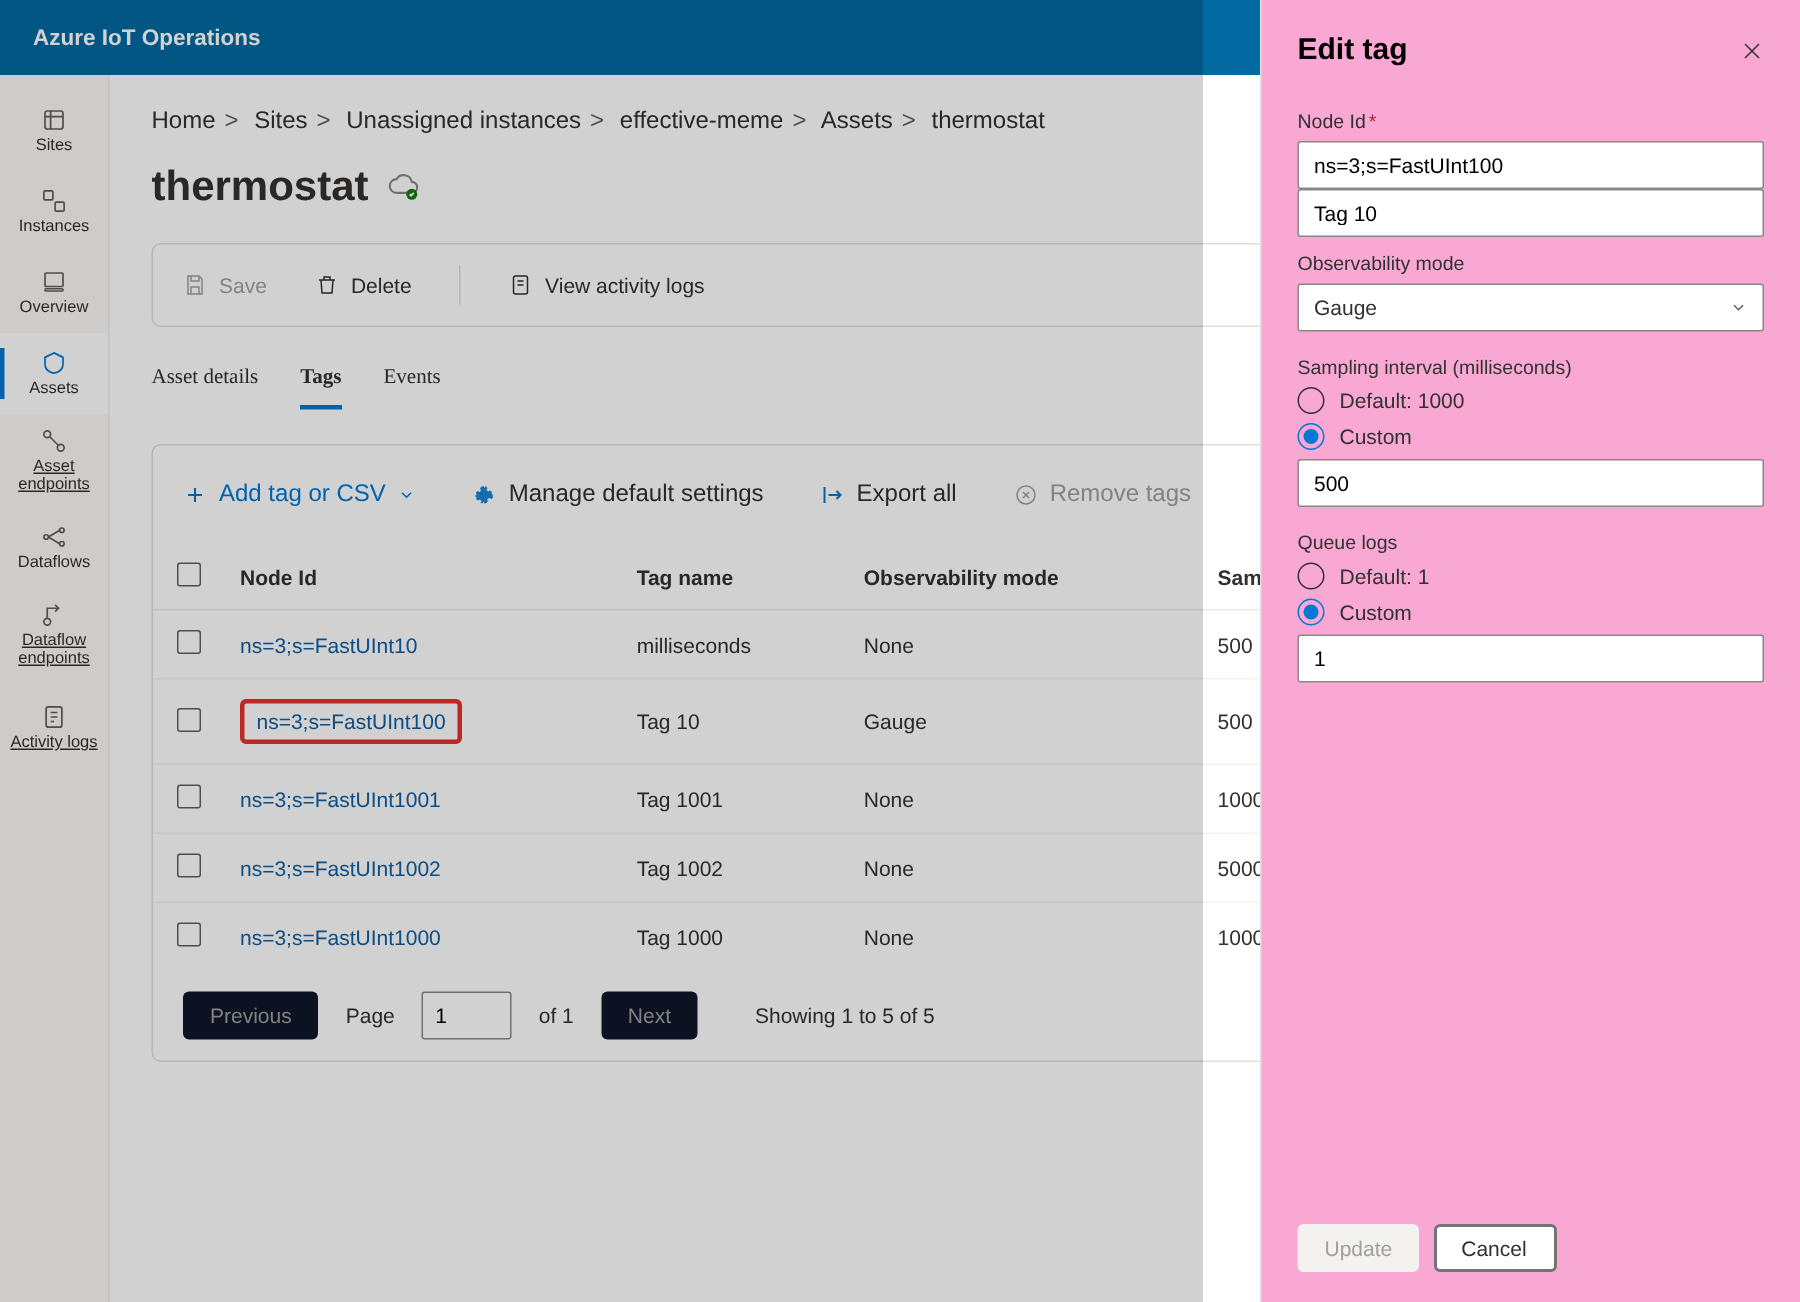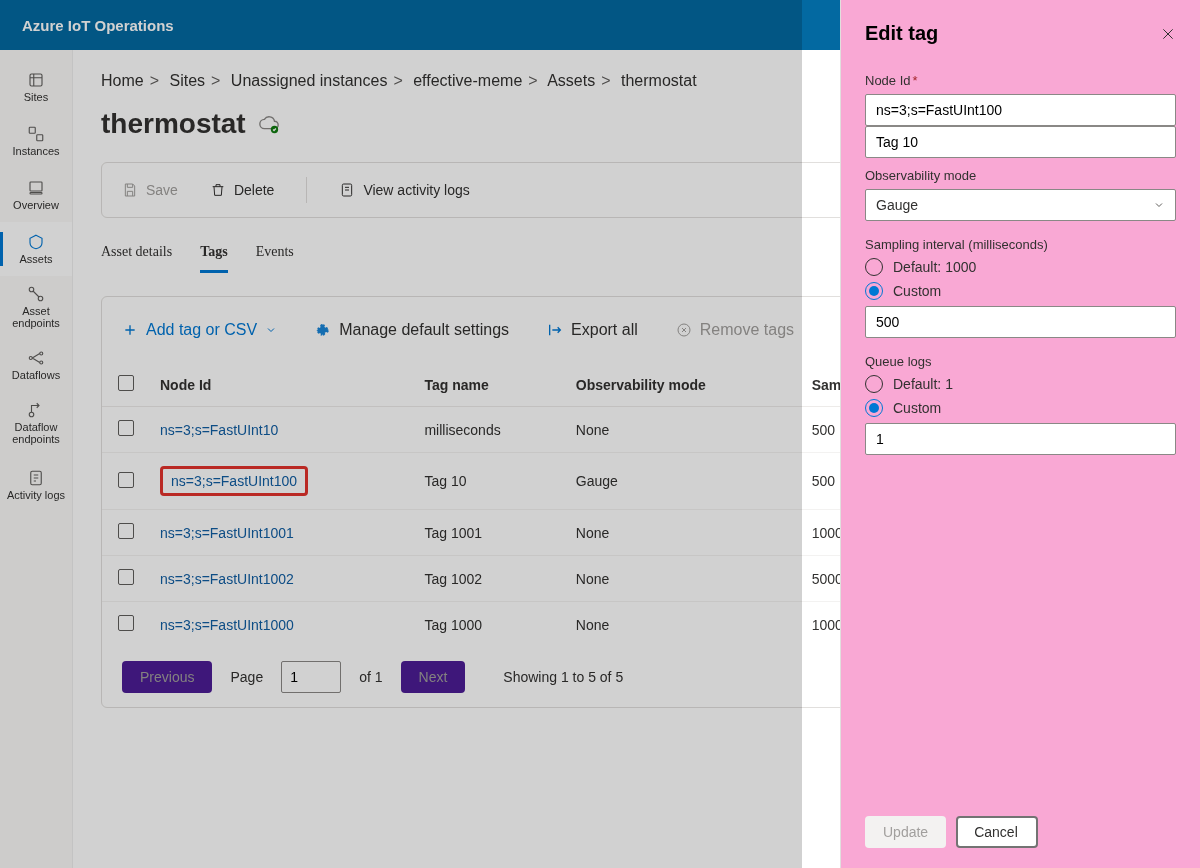--- a/index.html
+++ b/index.html
@@ -3,21 +3,21 @@
 <meta charset="utf-8">
 <style>
 * { box-sizing: border-box; margin: 0; padding: 0; font-family: "Segoe UI", -apple-system, sans-serif; }
 html, body { width: 1200px; height: 868px; overflow: hidden; background: #fff; }
 
 .app { display: flex; flex-direction: column; height: 868px; width: 1200px; position: relative; }
 .topbar { height: 50px; background: #0369a1; color: #fff; display: flex; align-items: center; padding: 0 22px; font-size: 15px; font-weight: 600; }
 .body { flex: 1; display: flex; min-height: 0; }
 .sidenav { width: 73px; background: #faf9f8; border-right: 1px solid #eee; display: flex; flex-direction: column; padding-top: 10px; }
 .nav-item { display: flex; flex-direction: column; align-items: center; justify-content: center; height: 54px; font-size: 11px; color: #323130; cursor: pointer; gap: 2px; position: relative; }
-.nav-item.two-line { height: 62px; }
+.nav-item.two-line { height: 62px; text-decoration: underline; }
 .nav-item .icon { width: 18px; height: 18px; display: flex; align-items: center; justify-content: center; }
 .nav-item.active { background: #fff; }
 .nav-item.active::before { content:""; position:absolute; left:0; top:10px; bottom:10px; width:3px; background:#0078d4; }
 .nav-label { line-height: 1.1; text-align:center; }
 
 .main { flex: 1; padding: 22px 28px; color: #323130; overflow: hidden; }
 .breadcrumb { font-size: 16px; color: #323130; margin-bottom: 18px; }
 .breadcrumb a { color: #323130; text-decoration: none; }
 .breadcrumb .sep { margin: 0 6px; color: #605e5c; }
 
@@ -44,21 +44,21 @@
 table { width: 100%; border-collapse: collapse; font-size: 14px; }
 th { text-align: left; font-weight: 600; padding: 12px 10px; border-bottom: 1px solid #edebe9; color:#323130; }
 th:first-child, td:first-child { width: 48px; text-align: center; }
 td { padding: 13px 10px; border-bottom: 1px solid #f3f2f1; color:#323130; }
 tr:last-child td { border-bottom: none; }
 .link { color: #115ea3; cursor: pointer; }
 .chk { width:16px; height:16px; border:1px solid #605e5c; border-radius:2px; display:inline-block; background:#fff; }
 .highlight-cell { border:3px solid #e3322c; border-radius:4px; padding:4px 8px; display:inline-block; }
 
 .pager { display:flex; align-items:center; gap:18px; padding: 14px 20px 0 20px; font-size:14px; color:#323130; }
-.pg-btn { background:#4c1d95; border:none; border-radius:4px; padding:8px 18px; font-size:14px; color:#a19f9d; cursor:default; }
+.pg-btn { background:#0f172a; border:none; border-radius:4px; padding:8px 18px; font-size:14px; color:#a19f9d; cursor:default; }
 .pg-input { width:60px; height:32px; border:1px solid #8a8886; border-radius:2px; padding:0 8px; font-size:14px; }
 
 
 .scrim { position:absolute; left:0; top:0; right:0; bottom:0; background:rgba(0,0,0,0.18); }
 .panel { position:absolute; right:0; top:0; bottom:0; width:360px; background:#f9a8d4; border-left:1px solid #e1dfdd; display:flex; flex-direction:column; }
 .panel-head { display:flex; align-items:center; justify-content:space-between; padding:22px 24px 10px 24px; }
 .panel-title { font-size:20px; font-weight:600; }
 .close-x { width:16px; height:16px; cursor:pointer; color:#323130; }
 .panel-body { flex:1; padding: 8px 24px; overflow:auto; font-size:14px; color:#323130; }
 .field-label { font-size:13px; margin: 10px 0 6px 0; display:block; }

